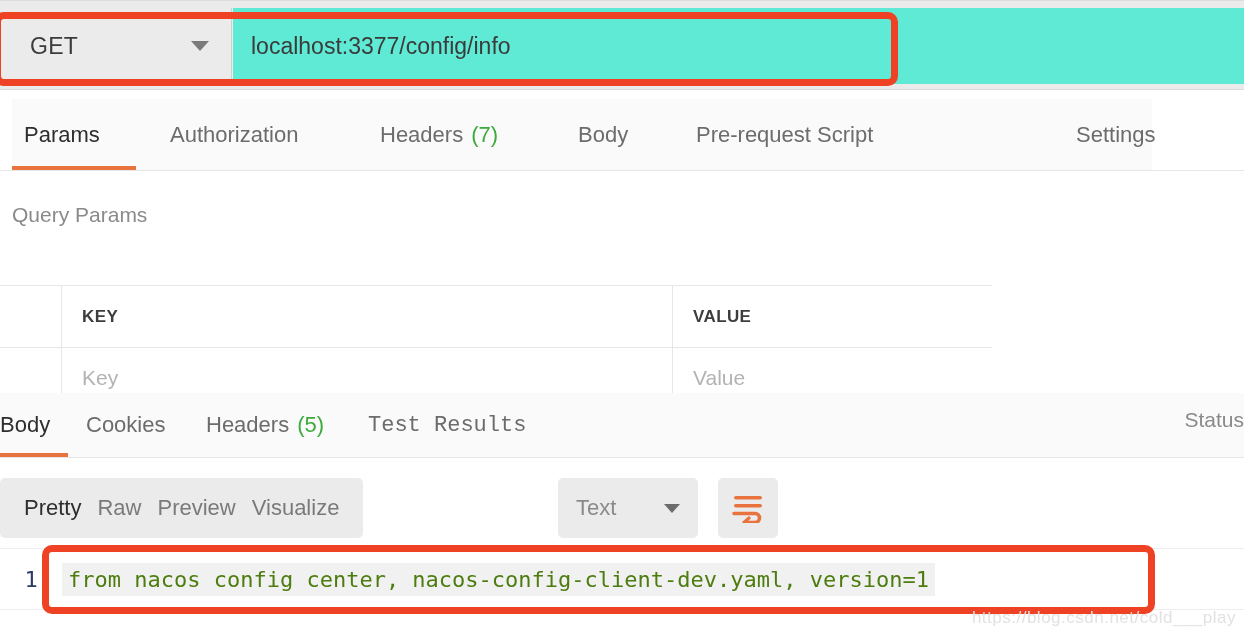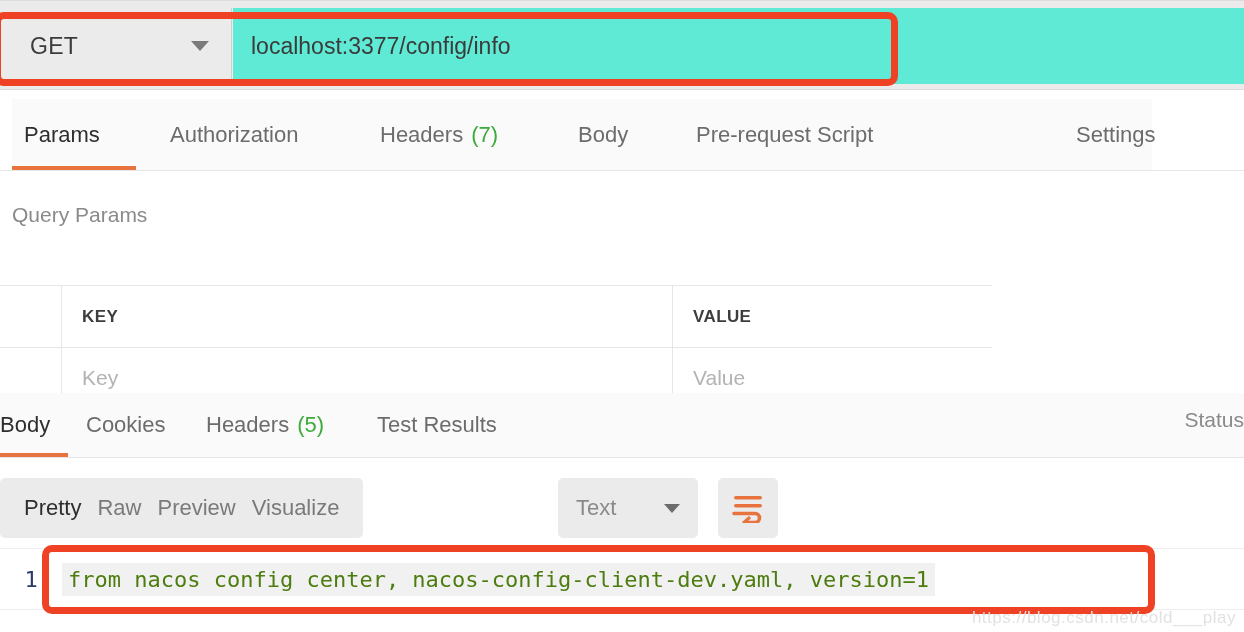--- a/index.html
+++ b/index.html
@@ -218,21 +218,21 @@
       <span>Body</span>
       <span class="underline" style="width:68px;left:0;"></span>
     </div>
     <div class="tab" style="position:absolute;left:86px;">
       <span>Cookies</span>
     </div>
     <div class="tab" style="position:absolute;left:206px;">
       <span>Headers</span>
       <span class="count">(5)</span>
     </div>
-    <div class="tab" style="position:absolute;left:377px;">
+    <div class="tab" style="position:absolute;left:368px;font-family:Liberation Mono, monospace;">
       <span>Test Results</span>
     </div>
   </div>
   <div class="status-text">Status</div>
   <div class="resp-divider"></div>
 
   <div class="viewbar">
     <div class="pill pill-modes">
       <span class="vmode active">Pretty</span>
       <span class="vmode">Raw</span>

